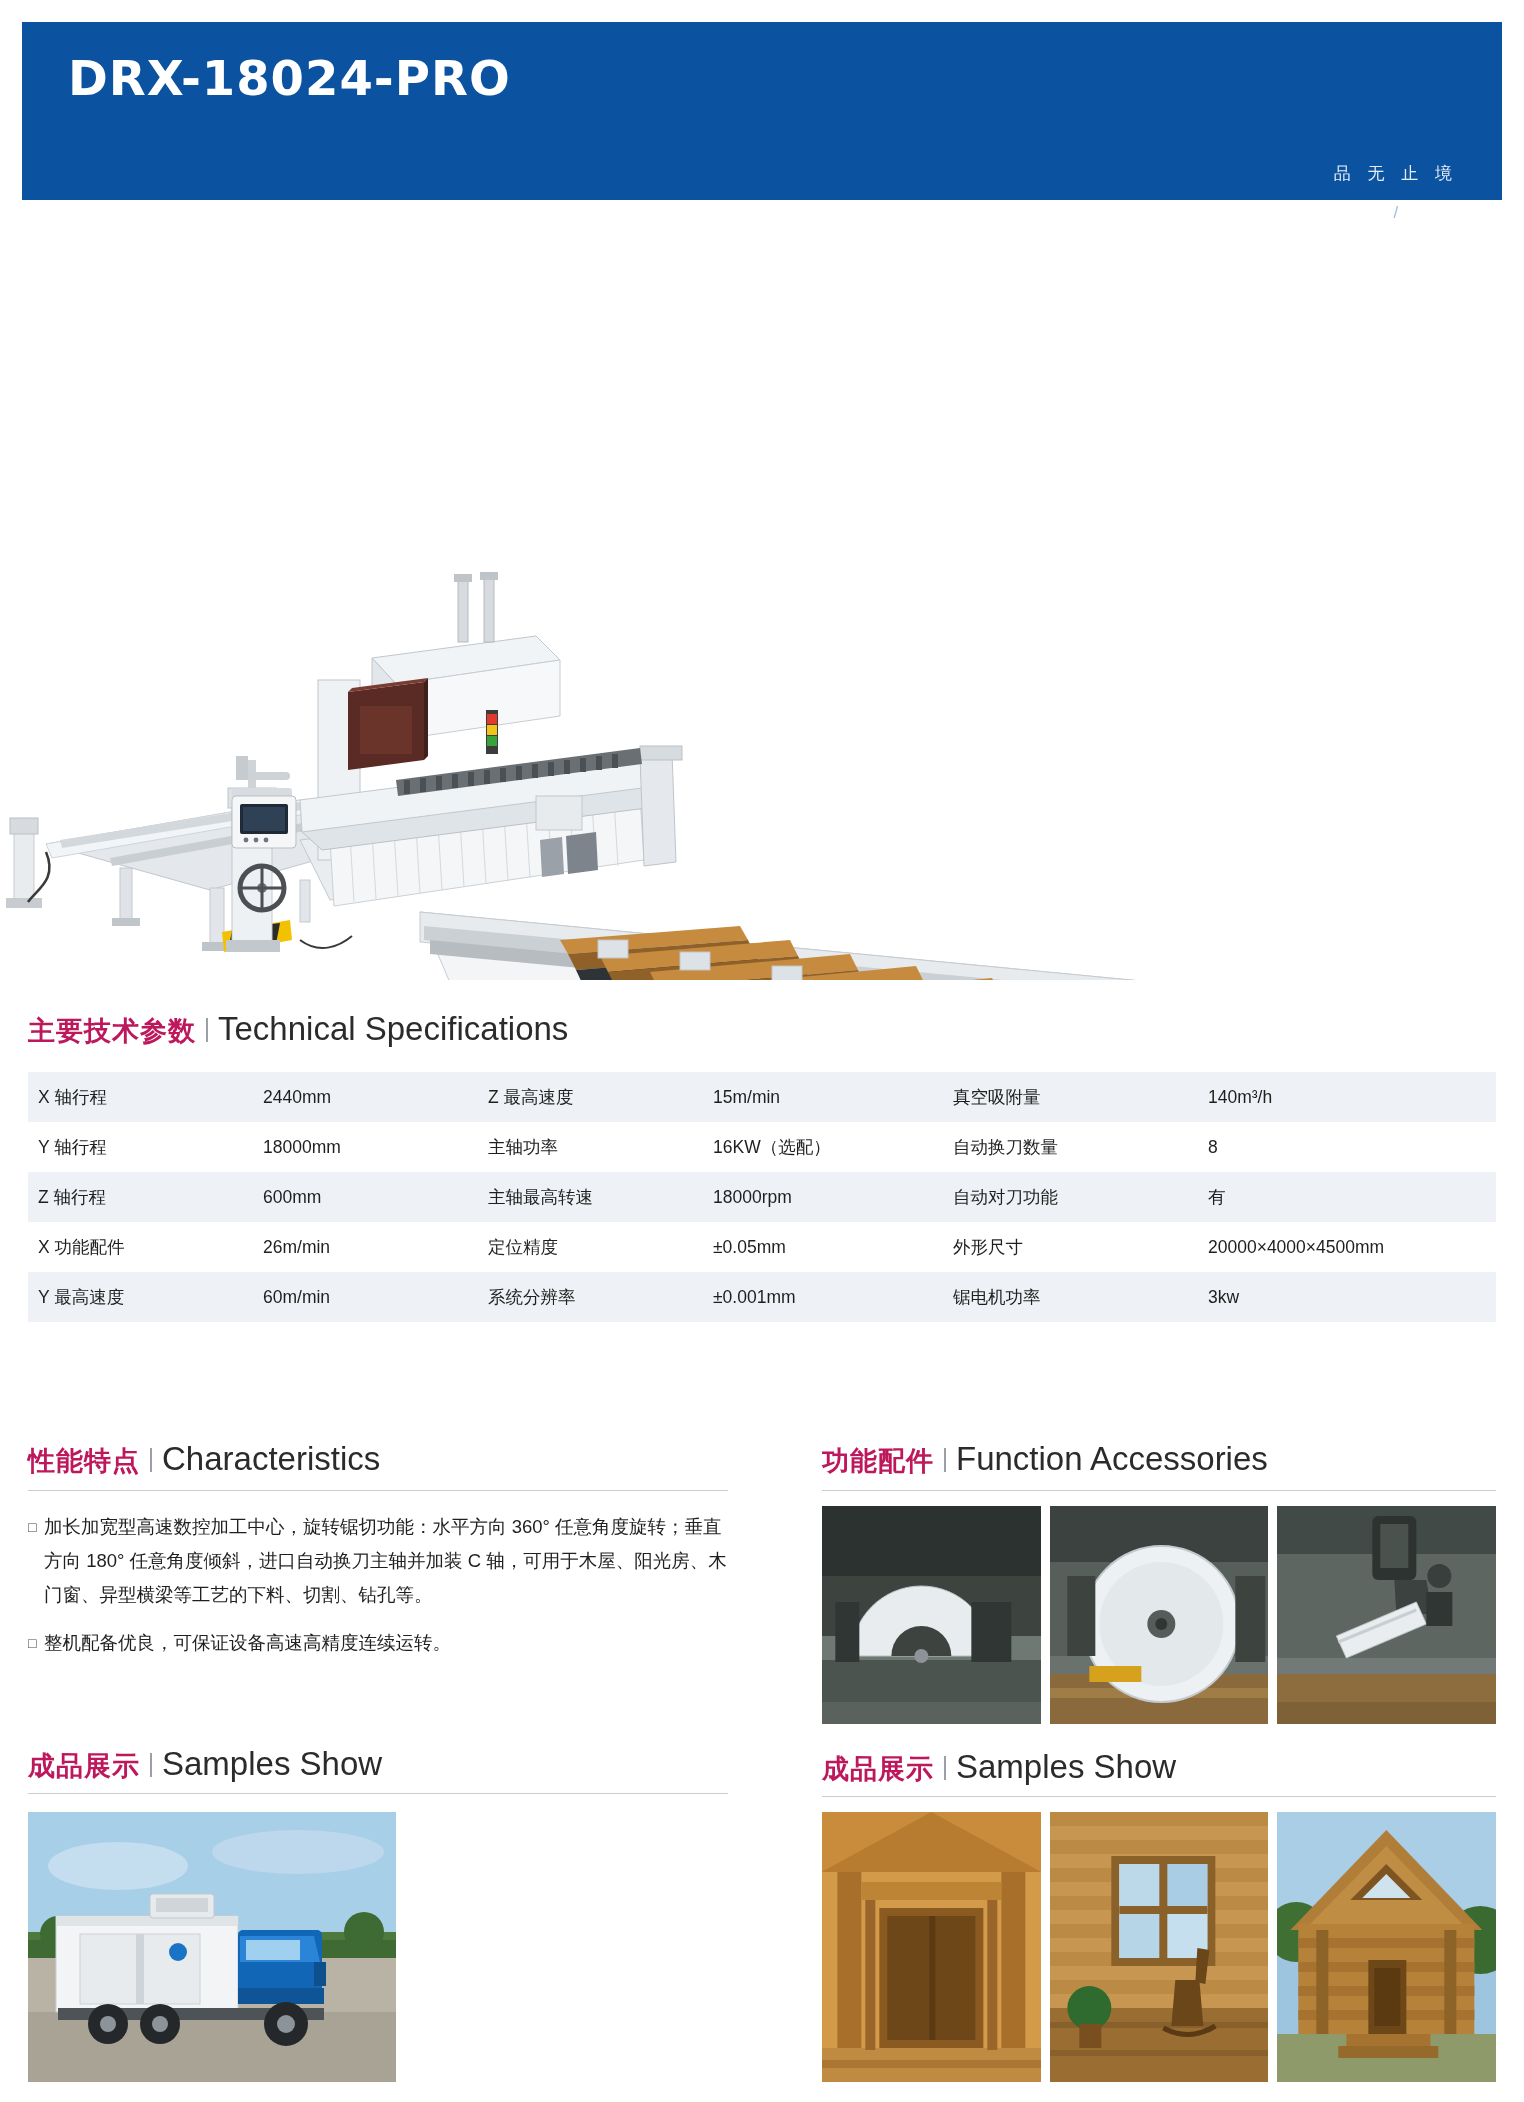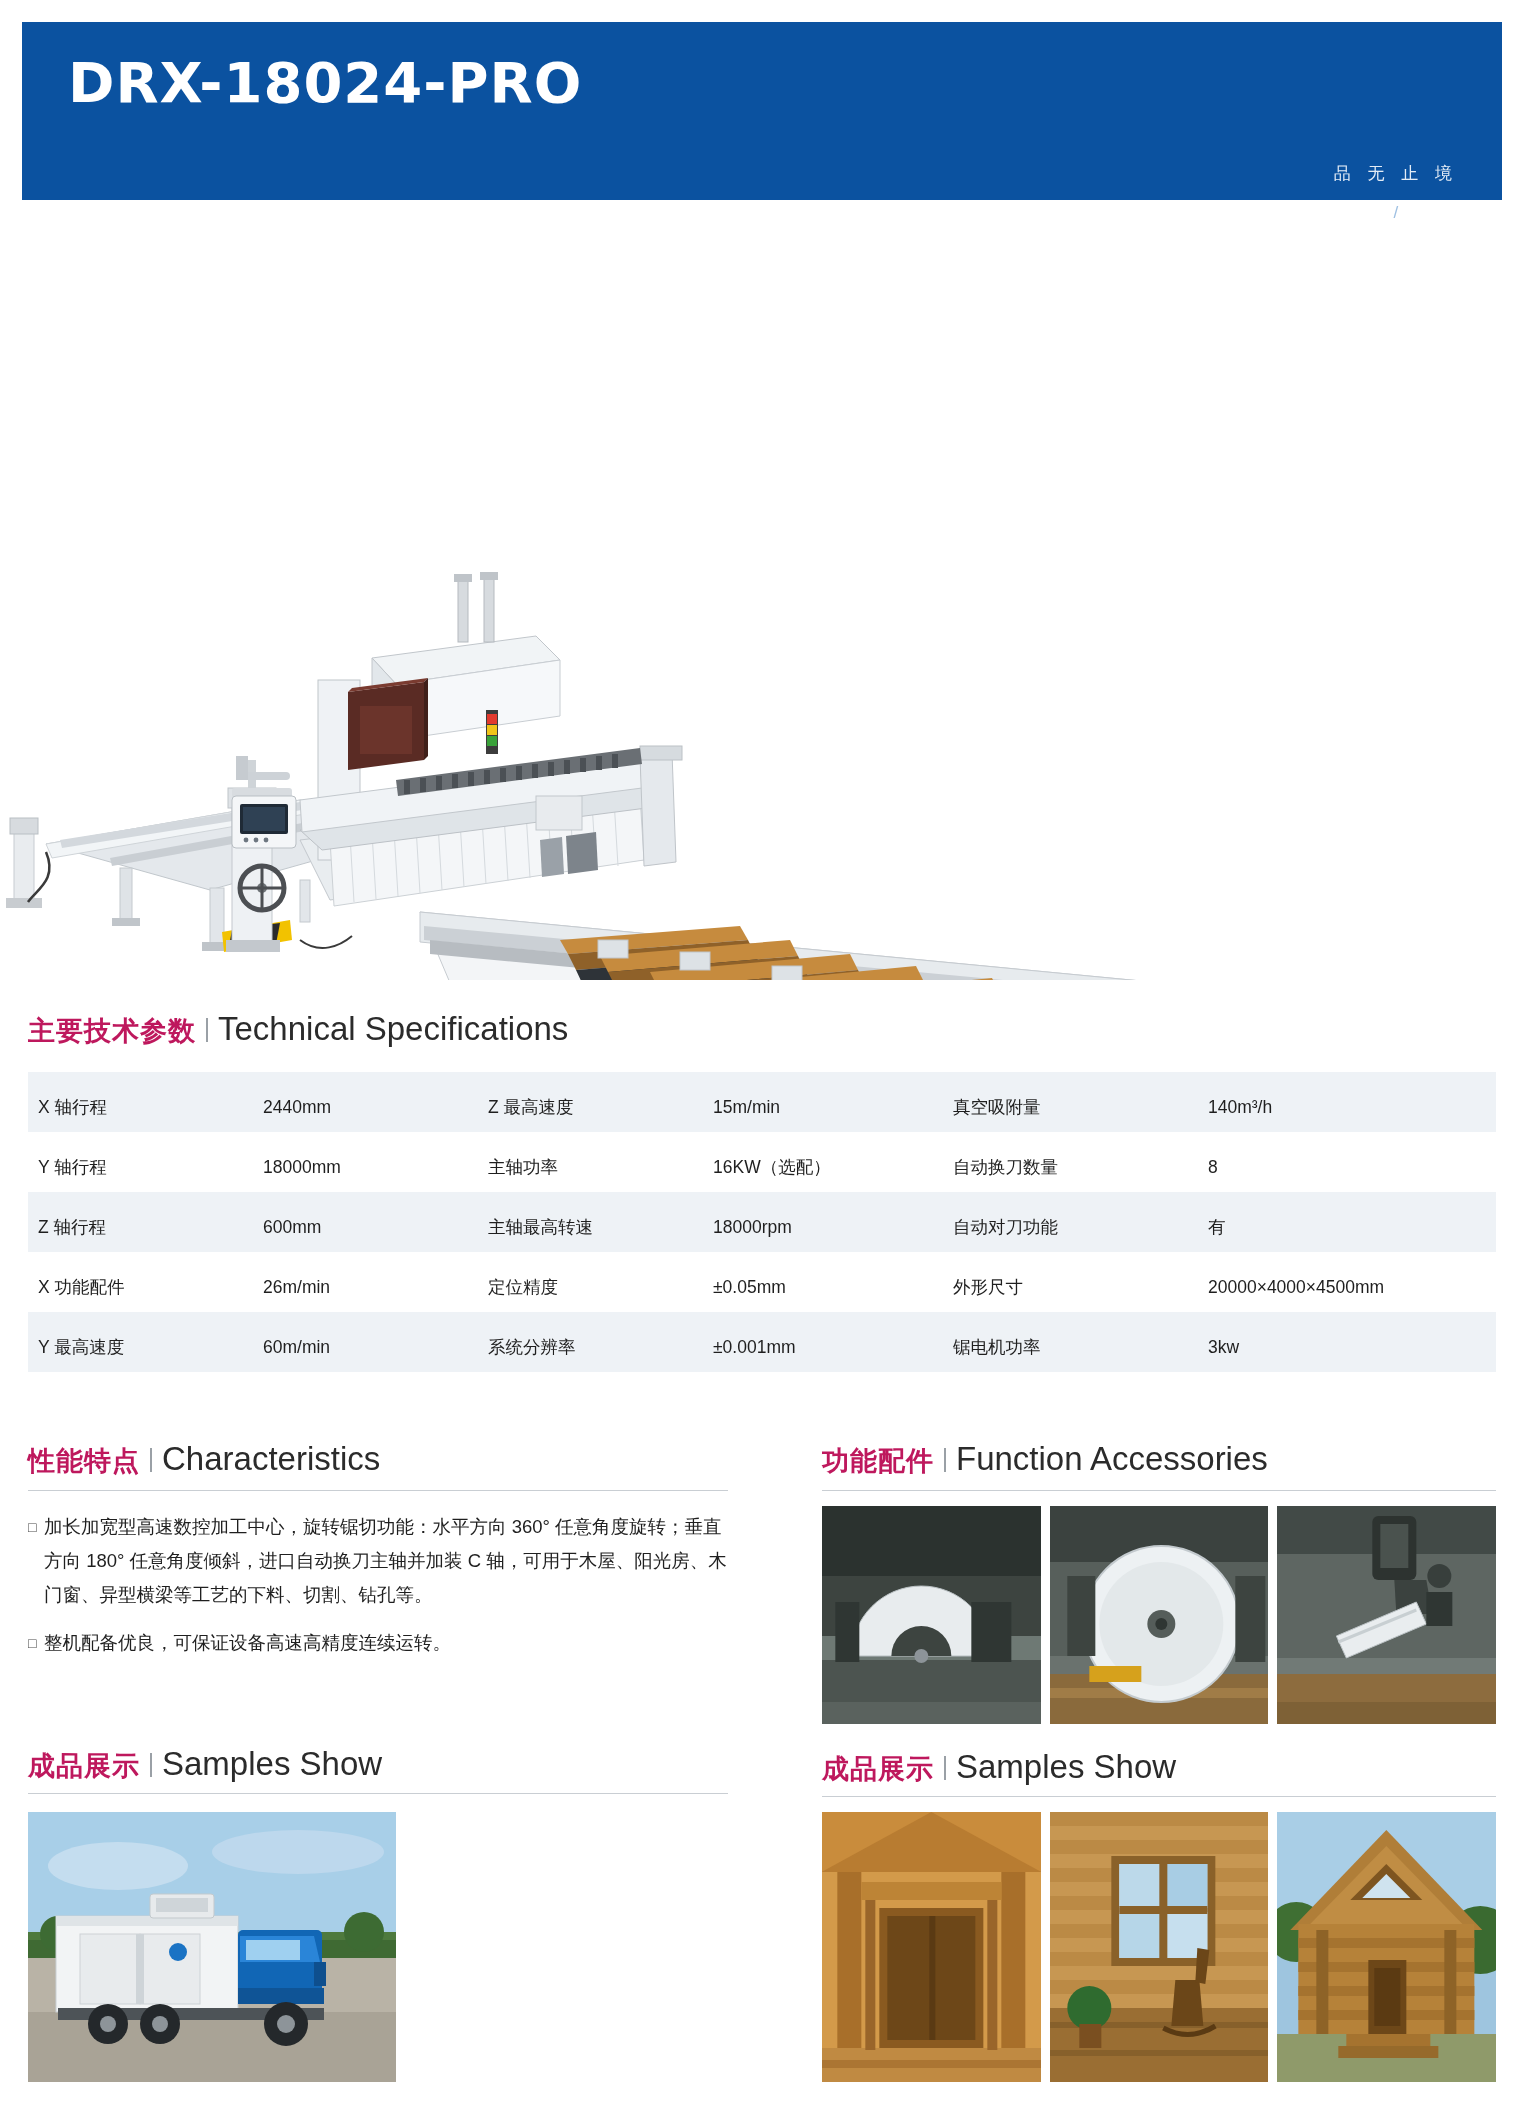--- a/index.html
+++ b/index.html
@@ -23,21 +23,21 @@
     top: 22px;
     width: 1480px;
     height: 178px;
     background: #0b52a0;
     color: #ffffff;
   }
   .header-title {
     position: absolute;
     left: 46px;
     top: 28px;
-    font-size: 56px;
+    font-size: 48px;
     font-weight: bold;
     letter-spacing: 1px;
     font-family: "DejaVu Sans", sans-serif;
   }
   .header-sub {
     position: absolute;
     left: 50px;
     top: 125px;
     font-size: 27px;
     letter-spacing: 2px;
@@ -101,21 +101,21 @@
   
   .spec-table {
     position: absolute;
     left: 28px;
     top: 1072px;
     width: 1468px;
     border-collapse: collapse;
     font-size: 17.5px;
   }
   .spec-table td {
-    padding: 23px 0 13px 10px;
+    padding: 13px 0 13px 10px;
     color: #1f1f1f;
     border: none;
     vertical-align: middle;
   }
   .spec-table tr:nth-child(odd) { background: #eef2f6; }
   .spec-table tr:nth-child(even) { background: #ffffff; }
   .spec-table td.c0 { width: 215px; }
   .spec-table td.c1 { width: 215px; }
   .spec-table td.c2 { width: 215px; }
   .spec-table td.c3 { width: 230px; }

